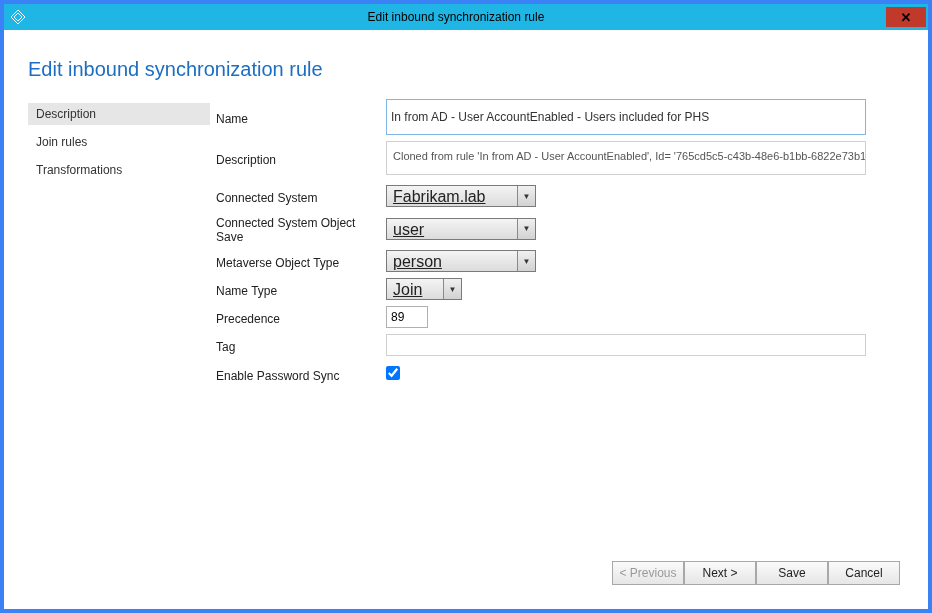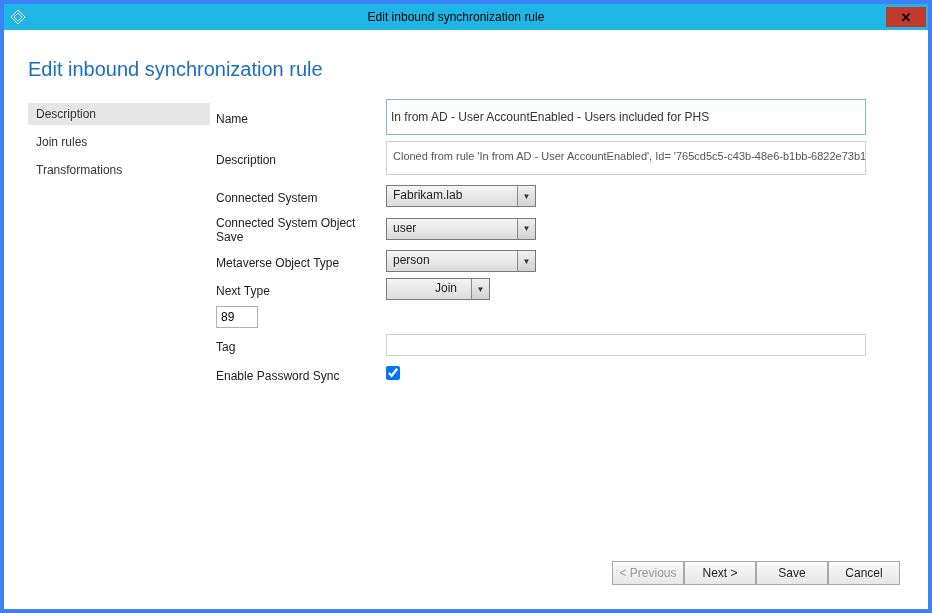--- a/index.html
+++ b/index.html
@@ -18,22 +18,22 @@
   .nav-item { padding: 4px 8px; font-size: 12px; color: #333; cursor: pointer; margin-bottom: 6px; }
   .nav-item.active { background: #e6e6e6; }
   .form-area { flex: 1; padding-left: 6px; }
   .form-row { display: flex; align-items: center; margin-bottom: 6px; }
   .form-row.tall { margin-bottom: 10px; }
   .flabel { width: 170px; padding-top: 3px; font-size: 12px; color: #222; }
   .fcontrol { flex: 1; }
   .txt-wide { width: 480px; height: 36px; border: 1px solid #7fb6e6; padding: 2px 4px; font-size: 12px; color: #333; }
   .desc-box { width: 480px; height: 34px; border: 1px solid #d0d0d0; padding: 8px 6px; font-size: 11px; color: #555; overflow: hidden; white-space: nowrap; }
   .select-wrap { display: inline-flex; width: 150px; height: 22px; border: 1px solid #7a7a7a; background: linear-gradient(#f4f4f4,#dcdcdc); }
-  .select-wrap.narrow { width: 104px; padding-left: 42px; }
-  .select-val { flex: 1; padding: 2px 6px; font-size: 12px; color: #222; }
+  .select-wrap.narrow { width: 76px; }
+  .select-val { flex: 1; padding: 2px 6px; font-size: 16px; color: #222; text-decoration: underline; }
   .select-btn { width: 18px; border-left: 1px solid #8a8a8a; display: flex; align-items: center; justify-content: center; background: linear-gradient(#f0f0f0,#d2d2d2); }
   .select-btn span { font-size: 8px; color: #333; }
   .num-input { width: 42px; height: 22px; border: 1px solid #b0b0b0; padding: 2px 4px; font-size: 12px; }
   .tag-input { width: 480px; height: 22px; border: 1px solid #d0d0d0; padding: 2px 4px; font-size: 12px; }
   .chk { width: 14px; height: 14px; }
   .button-row { display: flex; justify-content: flex-end; padding: 12px 4px; }
   .btn { min-width: 72px; height: 24px; border: 1px solid #a8a8a8; background: linear-gradient(#fafafa,#e6e6e6); font-size: 12px; color: #222; cursor: pointer; }
   .btn:disabled { color: #9a9a9a; cursor: default; }
 </style>
 </head>
@@ -113,32 +113,33 @@
             <div class="select-wrap">
               <div class="select-val">person</div>
               <div class="select-btn">
                   <span>▼</span>
                 </div>
             </div>
           </div>
         </div>
 
         <div class="form-row">
-          <div class="flabel">Next Type</div>
+          <div class="flabel">Name Type</div>
           <div class="fcontrol">
             <div class="select-wrap narrow">
               <div class="select-val">Join</div>
               <div class="select-btn">
                   <span>▼</span>
                 </div>
             </div>
           </div>
         </div>
 
         <div class="form-row">
+          <div class="flabel">Precedence</div>
           <div class="fcontrol">
             <input class="num-input" type="text" value="89" style="">
           </div>
         </div>
 
         <div class="form-row tall">
           <div class="flabel">Tag</div>
           <div class="fcontrol">
             <input class="tag-input" type="text" value="" style="">
           </div>

